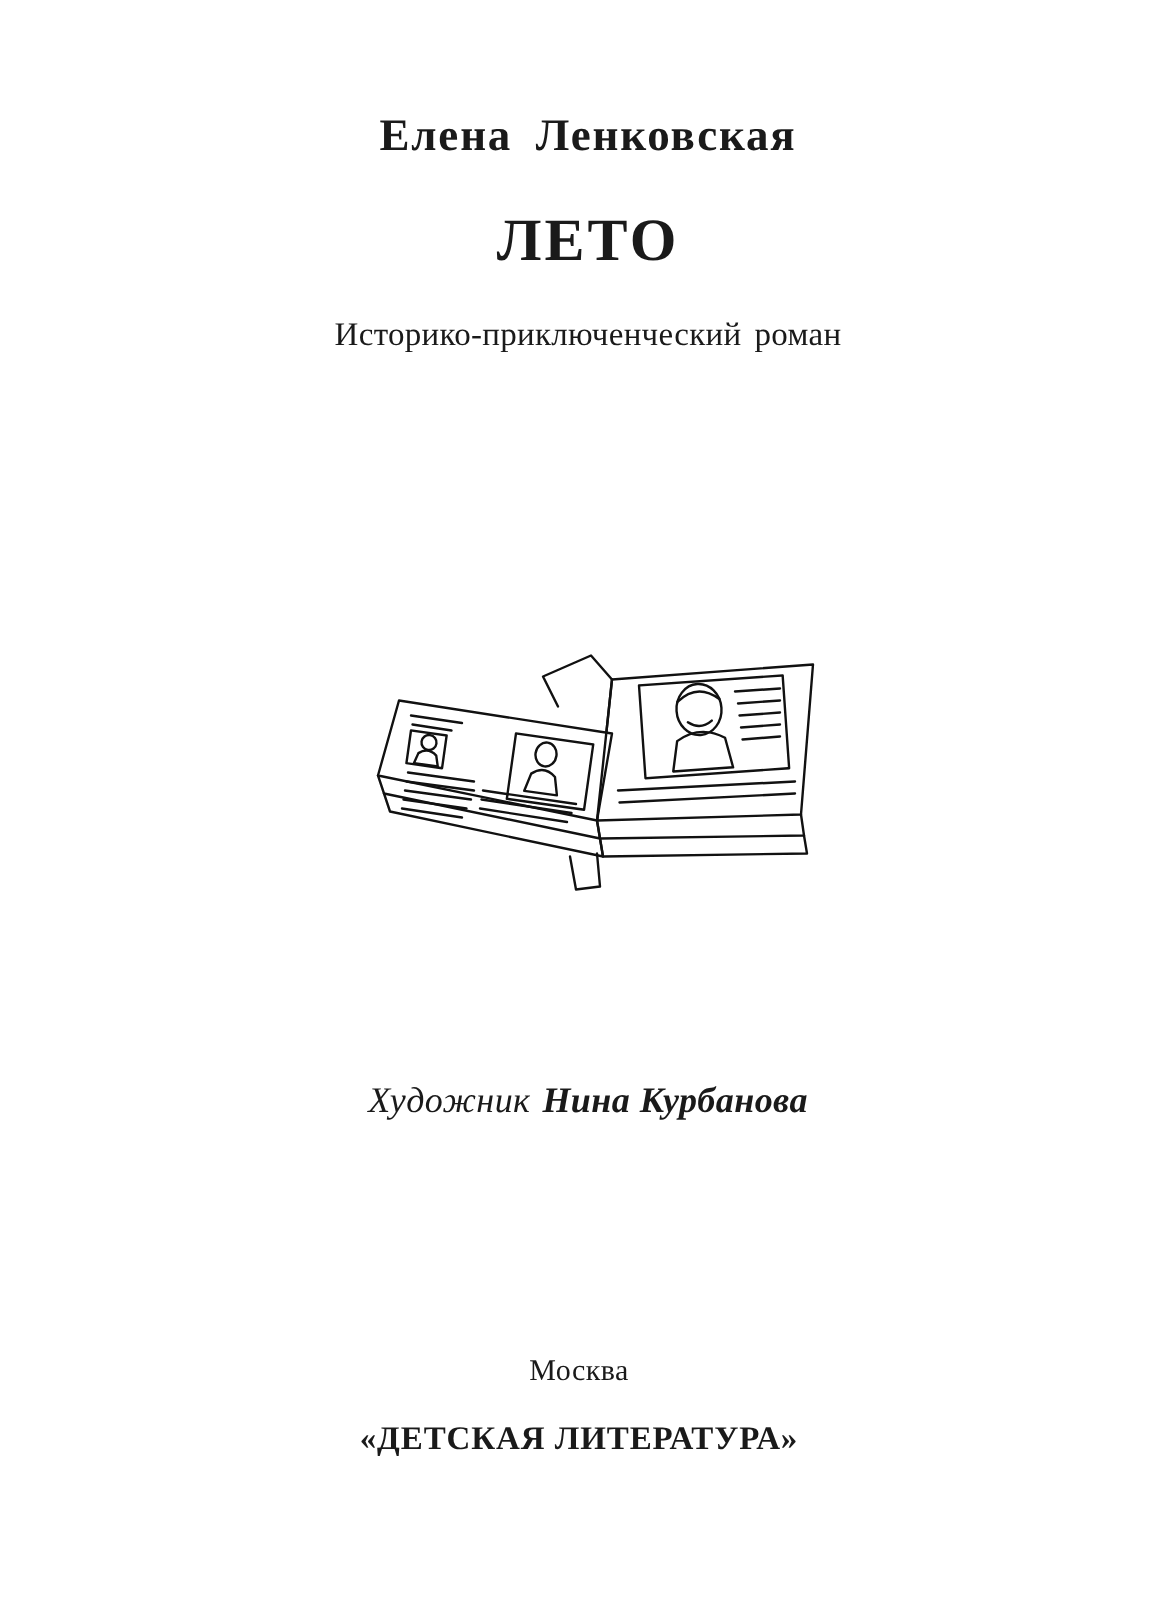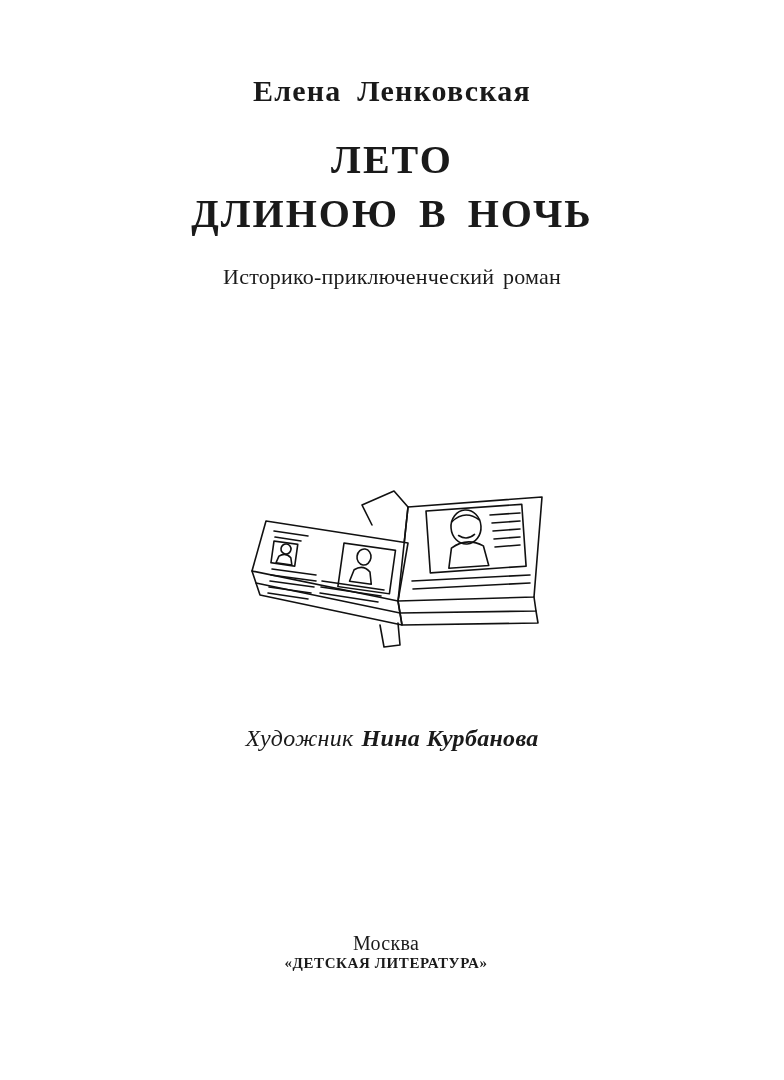--- a/index.html
+++ b/index.html
@@ -60,57 +60,56 @@
     height: 200px;
     display: flex;
     align-items: center;
     justify-content: center;
   }
   .illustration-wrap svg {
     display: block;
   }
 
   .artist {
-    margin-top: 50px;
+    margin-top: 100px;
     font-size: 24px;
     font-style: italic;
     text-align: left;
     letter-spacing: 0.3px;
   }
   .artist .artist-label { font-weight: normal; }
   .artist .artist-name { font-weight: bold; margin-left: 8px; }
 
   .imprint {
     position: absolute;
     left: 0;
     right: 12px;
     bottom: 108px;
     text-align: center;
   }
   .imprint .city {
     font-size: 20px;
     letter-spacing: 0.3px;
   }
   .imprint .publisher {
-    margin-top: 0;
-    font-size: 15px;
+    margin-top: 20px;
+    font-size: 22px;
     font-weight: bold;
     letter-spacing: 0.6px;
   }
 </style>
 </head>
 <body>
 
 <div class="page">
 
   <div class="author">Елена  Ленковская</div>
 
   <div class="title-block">
     <span class="title-line-1">ЛЕТО</span>
-    <span class="title-line-2">ДЛИНОЮ В НОЧЬ</span>
   </div>
 
   <div class="subtitle">Историко-приключенческий роман</div>
 
   <div class="illustration-wrap">
     <svg width="360" height="180" viewBox="0 0 360 180" fill="none" stroke="#111111" stroke-width="1.6" stroke-linejoin="round" stroke-linecap="round">
 
       <path d="M186 116 L196 22 L330 12 L322 112 Z" fill="#ffffff"></path>
 
       <path d="M186 116 L40 86 L54 36 L196 58 Z" fill="#ffffff" transform="translate(0,0)"></path>

